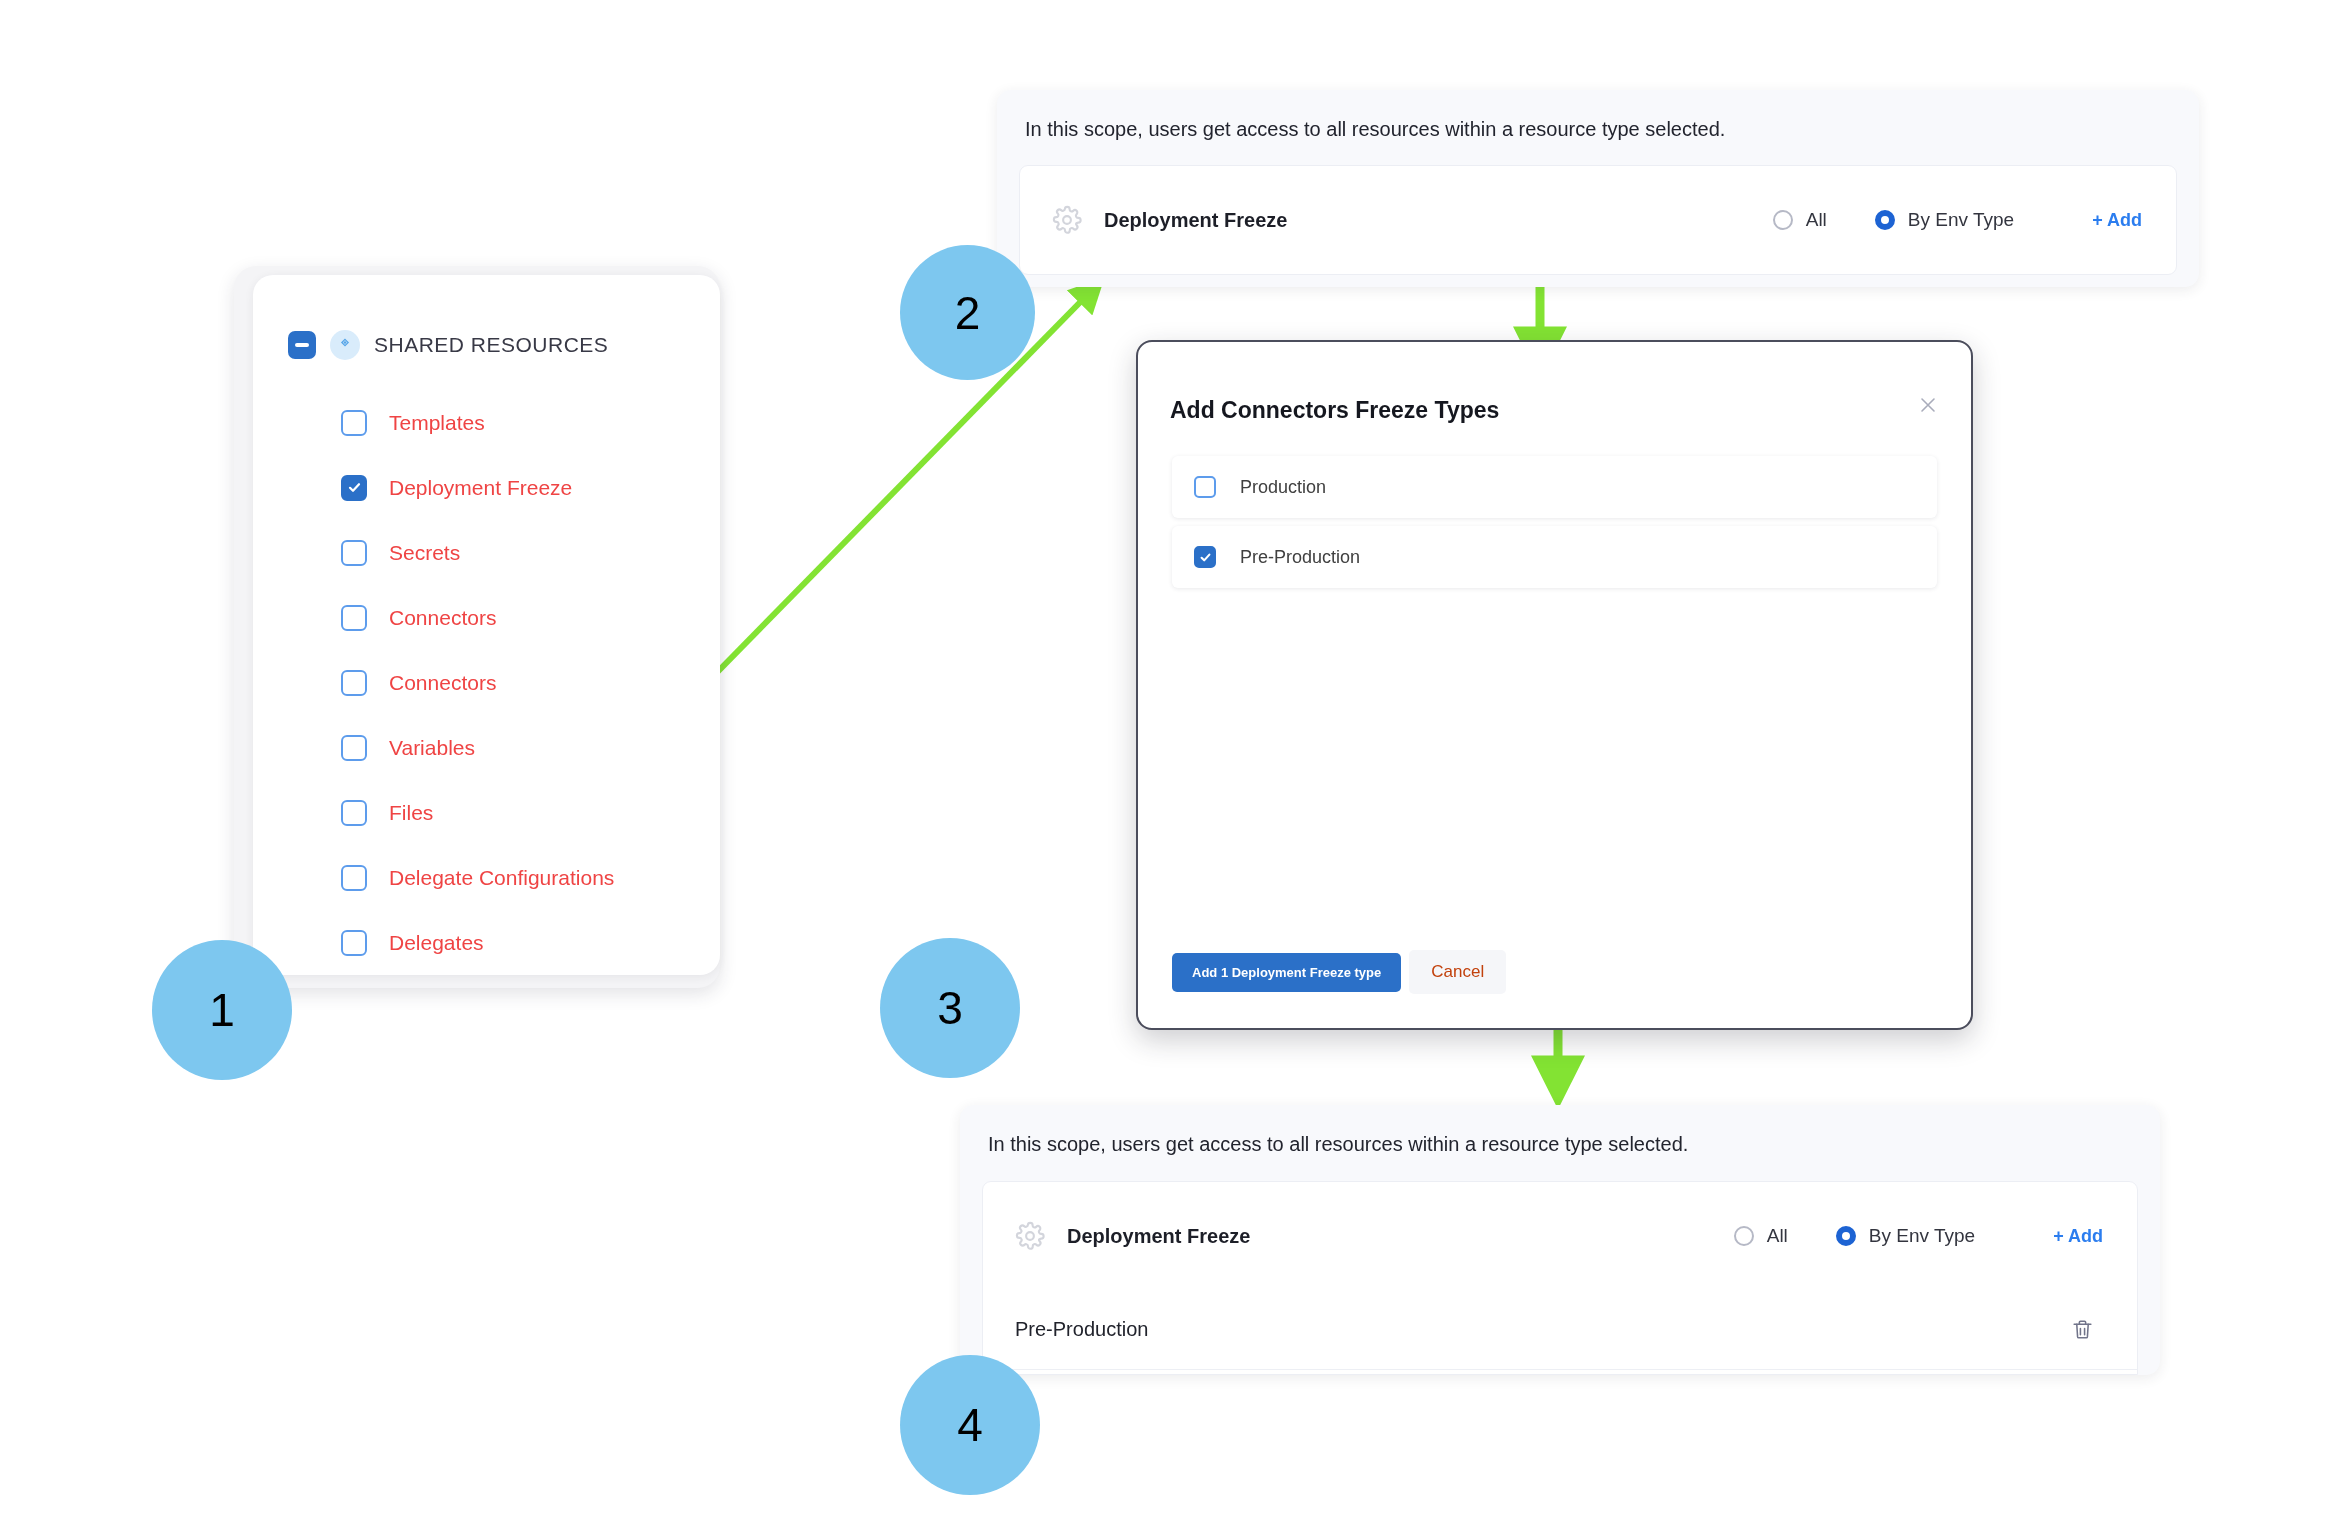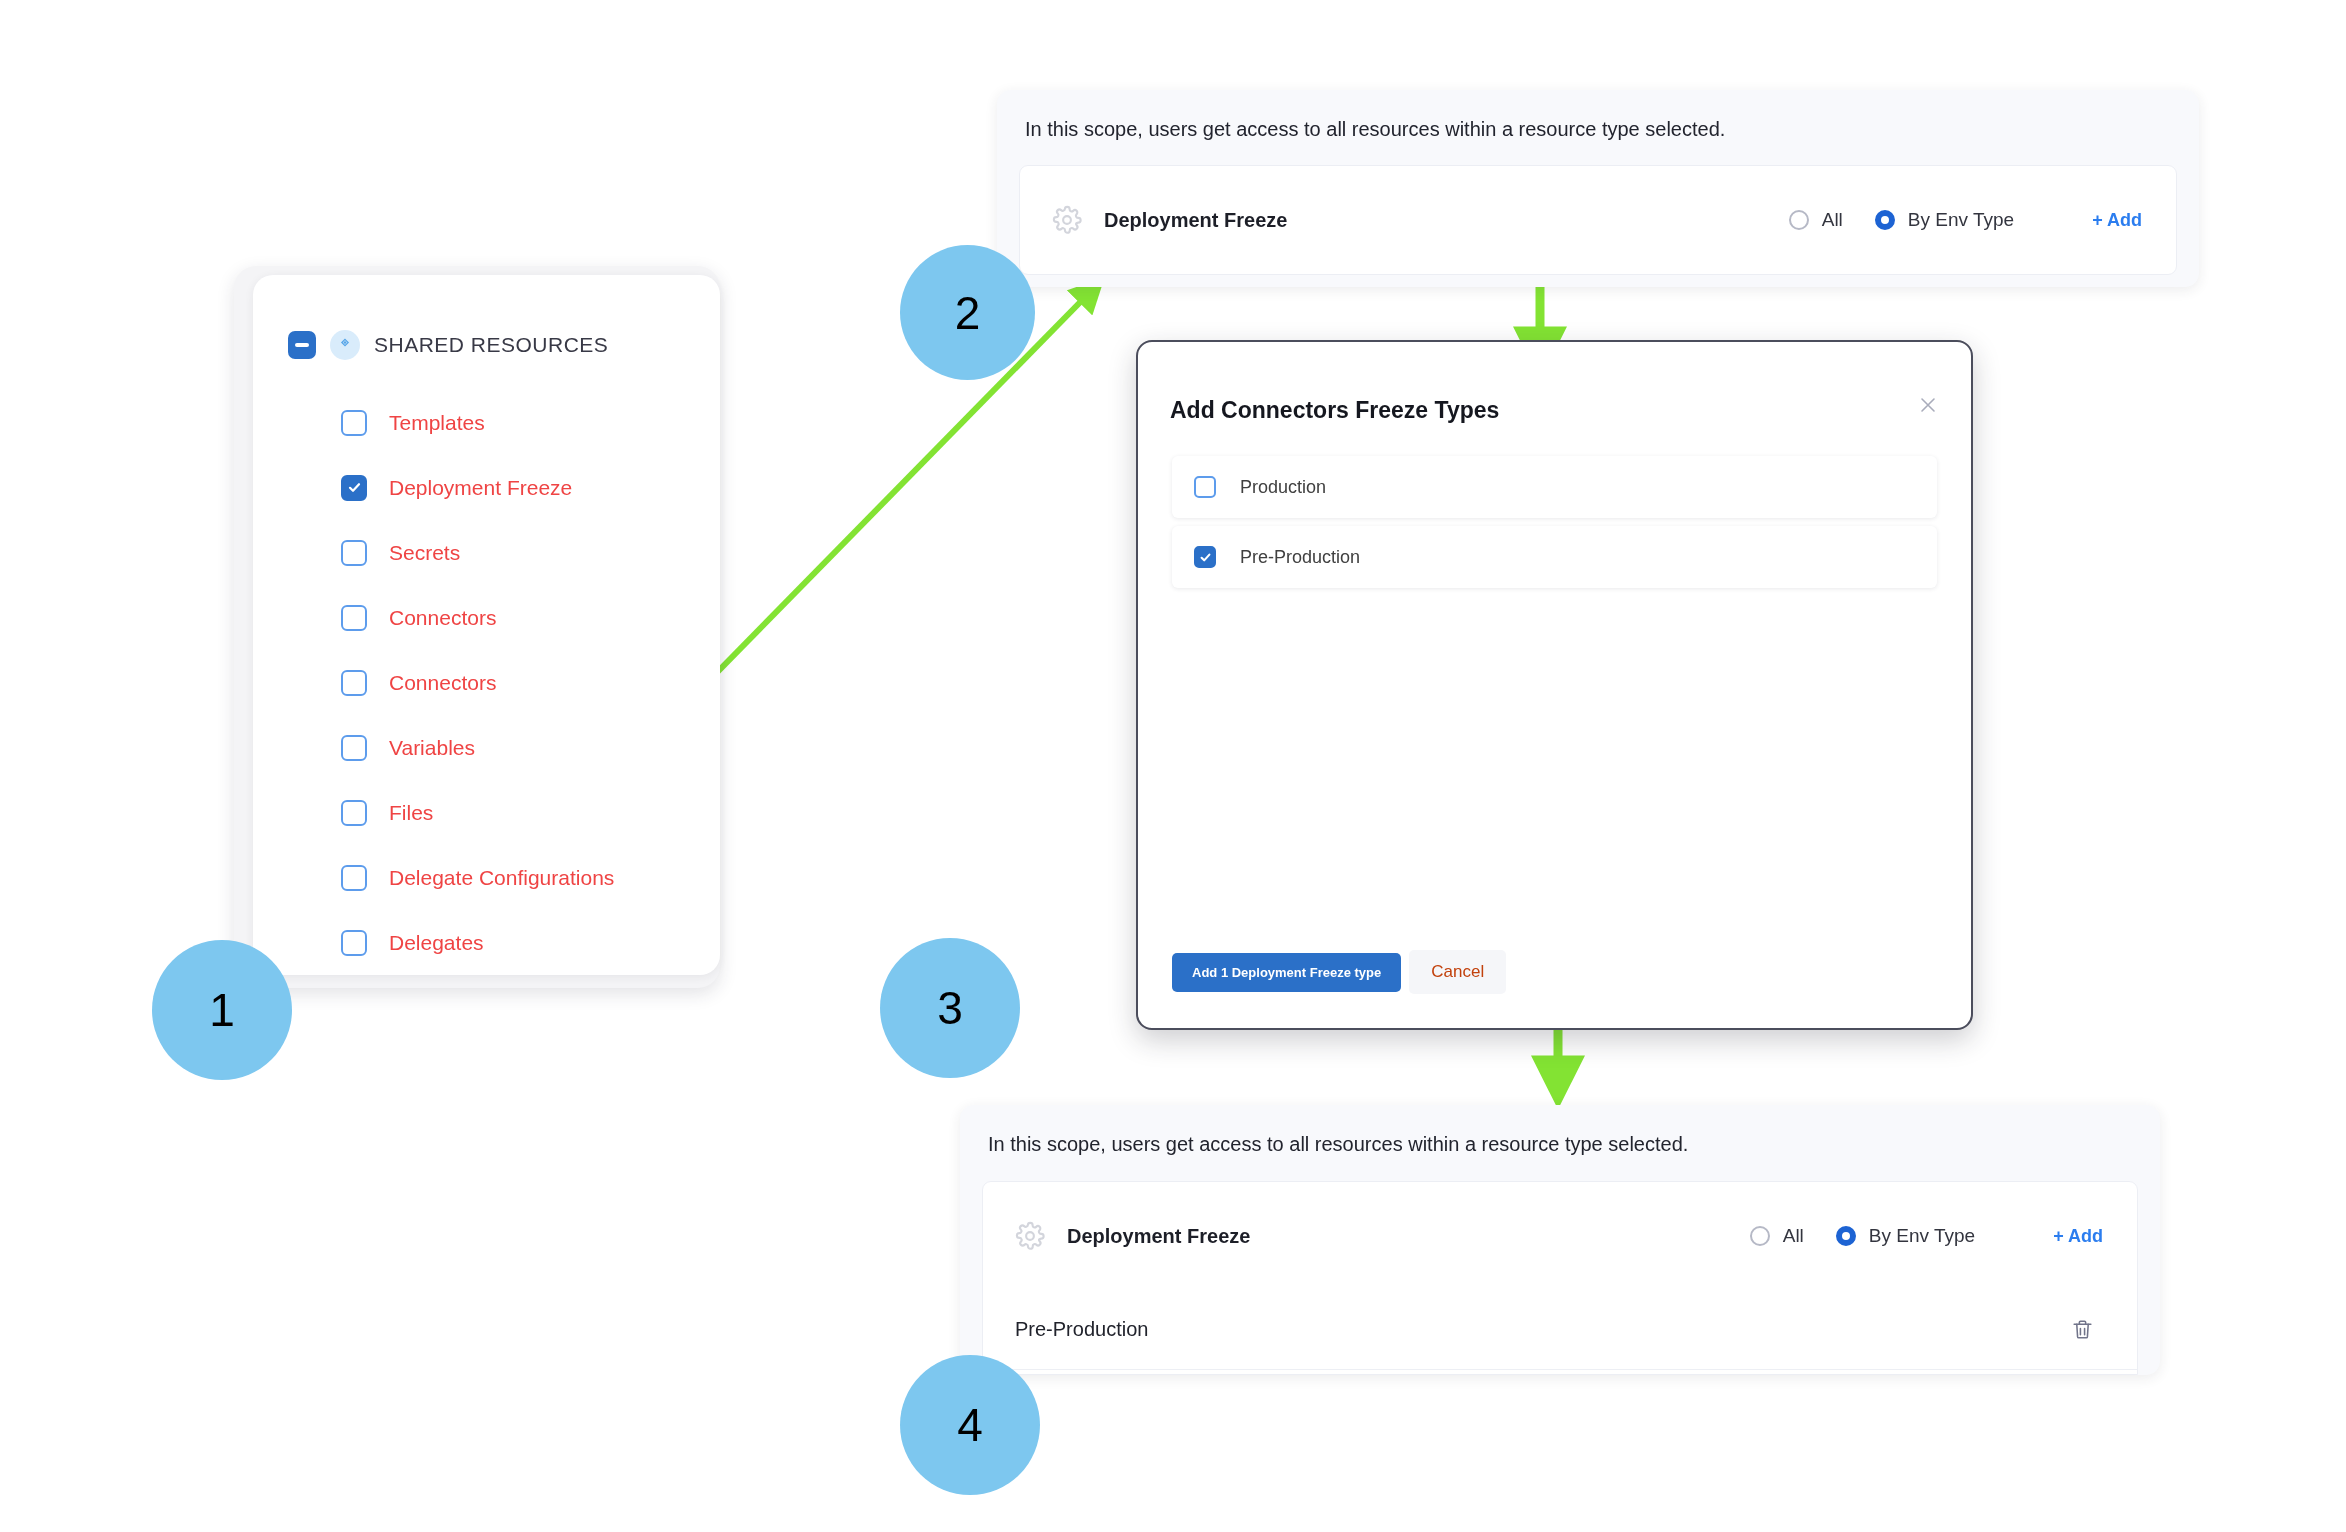--- a/index.html
+++ b/index.html
@@ -151,21 +151,21 @@
   }
   .gear-wrap { flex: none; display: flex; align-items: center; }
   .scope-name {
     font-size: 20px;
     font-weight: 700;
     color: #1d1f28;
     margin-left: 22px;
     white-space: nowrap;
   }
   .scope-spacer { flex: 1 1 auto; }
-  .radio-group { display: flex; align-items: flex-end; gap: 32px; flex: none; }
+  .radio-group { display: flex; align-items: flex-end; gap: 48px; flex: none; }
   .radio-opt { display: flex; align-items: center; gap: 13px; white-space: nowrap; }
   .radio {
     width: 20px; height: 20px;
     border-radius: 50%;
     border: 2px solid #b6b9c6;
     background: #fff;
     box-sizing: border-box;
     flex: none;
   }
   .radio.on {

